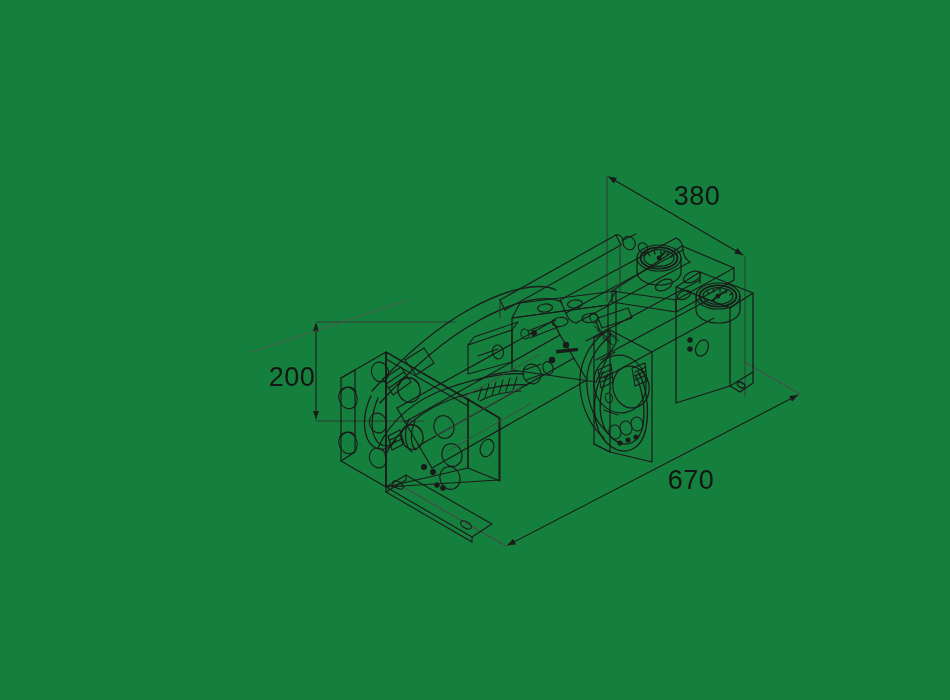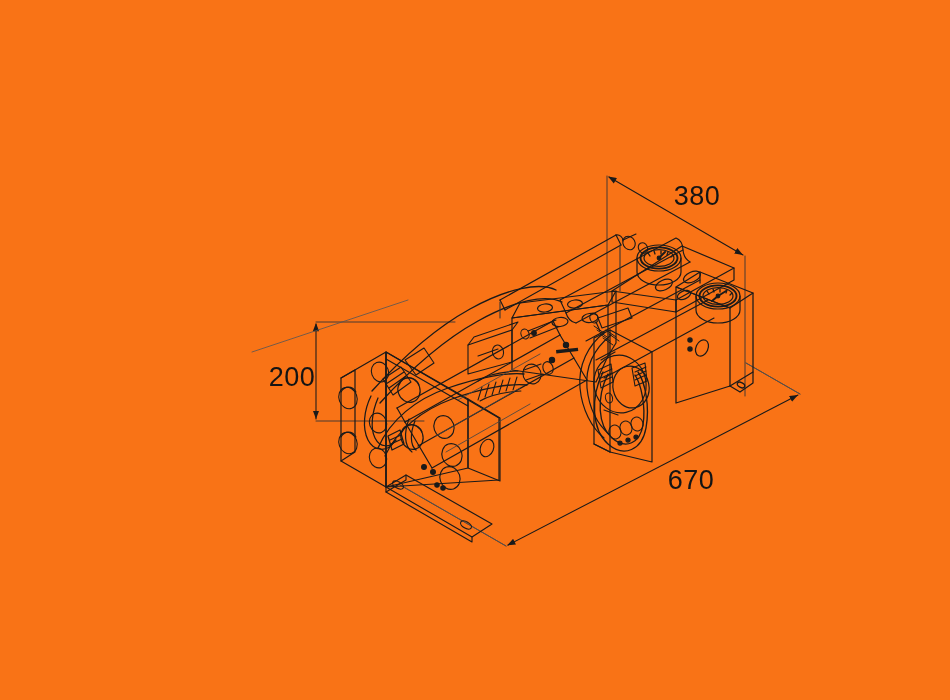--- a/index.html
+++ b/index.html
@@ -7,21 +7,21 @@
     padding: 0;
     background: #ffffff;
   }
   body {
     font-family: "Liberation Sans", sans-serif;
   }
   #page {
     position: relative;
     width: 950px;
     height: 700px;
-    background: #f97316;
+    background: #15803d;
     overflow: hidden;
   }
   #drawing-svg {
     position: absolute;
     left: 0;
     top: 0;
     width: 950px;
     height: 700px;
     display: block;
   }

